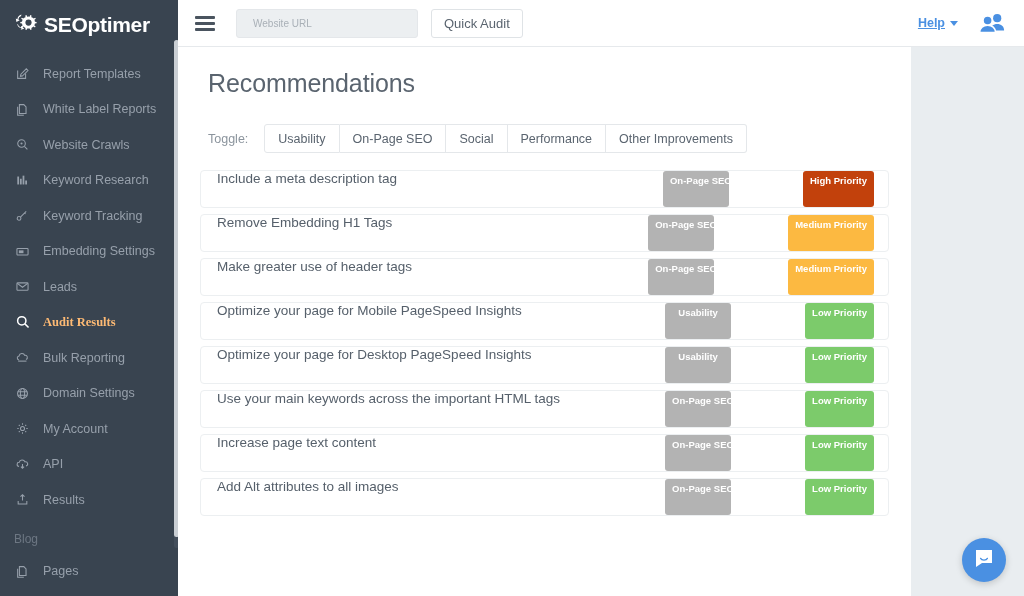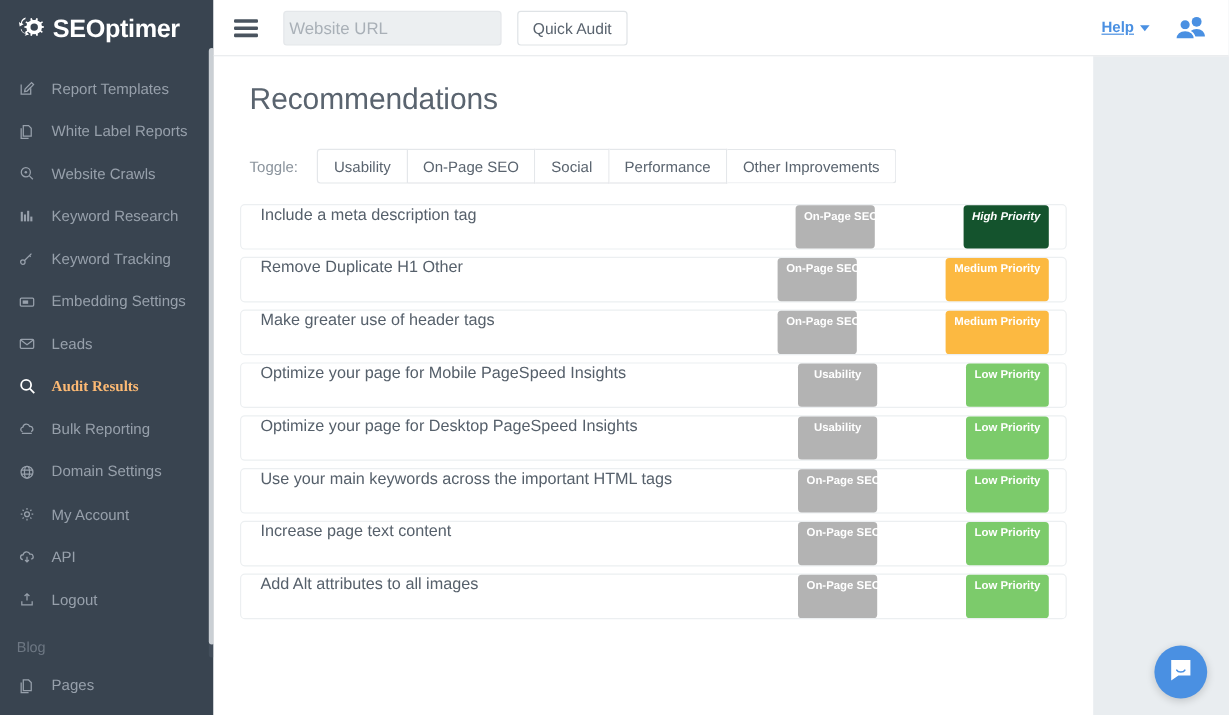--- a/index.html
+++ b/index.html
@@ -91,23 +91,23 @@
     cursor: pointer;
     padding: 0 3px;
   }
   .hamburger span { display: block; height: 3px; background: #4a545f; border-radius: 1px; }
   .url-input {
     margin-left: 18px;
     width: 182px; height: 29px;
     background: #eceff1;
     border: 1px solid #e4e7ea;
     border-radius: 3px;
-    padding: 0 4px;
+    padding: 0 16px;
     font-family: "Liberation Sans", sans-serif;
-    font-size: 14px;
+    font-size: 10px;
     color: #4a545f;
     outline: none;
   }
   .url-input::placeholder { color: #a9b0b7; }
   .quick-audit {
     margin-left: 13px;
     height: 29px;
     padding: 0 12px;
     background: #ffffff;
     border: 1px solid #dfe3e6;
@@ -205,21 +205,21 @@
   .badge-cat {
     background: #b3b3b3;
     width: 66px;
     flex: 0 0 66px;
     margin-right: 74px;
   }
   .badge-prio {
     flex: 0 0 auto;
     min-width: 62px;
   }
-  .prio-high { background: #14532d; font-style: italic; }
+  .prio-high { background: #c2410c; }
   .prio-medium { background: #fcb941; }
   .prio-low { background: #7ccb6b; }
 
   
   .chat-bubble {
     position: absolute;
     right: 18px; bottom: 14px;
     width: 44px; height: 44px;
     border-radius: 50%;
     background: #4a90e2;
@@ -376,21 +376,21 @@
         <span class="lbl">API</span>
       </div>
 
       <div class="nav-item">
         <span class="ico">
           <svg viewBox="0 0 17 17" width="15" height="15" fill="none" stroke="currentColor" stroke-width="1.2">
             <path d="M8.5 3.2v6.4M6.2 5.3l2.3-2.1 2.3 2.1"></path>
               <path d="M3.6 10.2v3.4h9.8v-3.4"></path>
           </svg>
         </span>
-        <span class="lbl">Logout</span>
+        <span class="lbl">Results</span>
       </div>
 
       <div class="nav-section">Blog</div>
 
       <div class="nav-item">
         <span class="ico">
           <svg viewBox="0 0 17 17" width="15" height="15" fill="none" stroke="currentColor" stroke-width="1.2">
             <path d="M5 3h5l2.5 2.5V13H5z"></path>
               <path d="M3 5.5V15h7"></path>
           </svg>
@@ -447,21 +447,21 @@
 
       <div class="rec-list">
 
         <div class="rec-row">
           <span class="rec-title">Include a meta description tag</span>
           <span class="badge badge-cat">On-Page SEO</span>
           <span class="badge badge-prio prio-high">High Priority</span>
         </div>
 
         <div class="rec-row">
-          <span class="rec-title">Remove Duplicate H1 Other</span>
+          <span class="rec-title">Remove Embedding H1 Tags</span>
           <span class="badge badge-cat">On-Page SEO</span>
           <span class="badge badge-prio prio-medium">Medium Priority</span>
         </div>
 
         <div class="rec-row">
           <span class="rec-title">Make greater use of header tags</span>
           <span class="badge badge-cat">On-Page SEO</span>
           <span class="badge badge-prio prio-medium">Medium Priority</span>
         </div>
 

